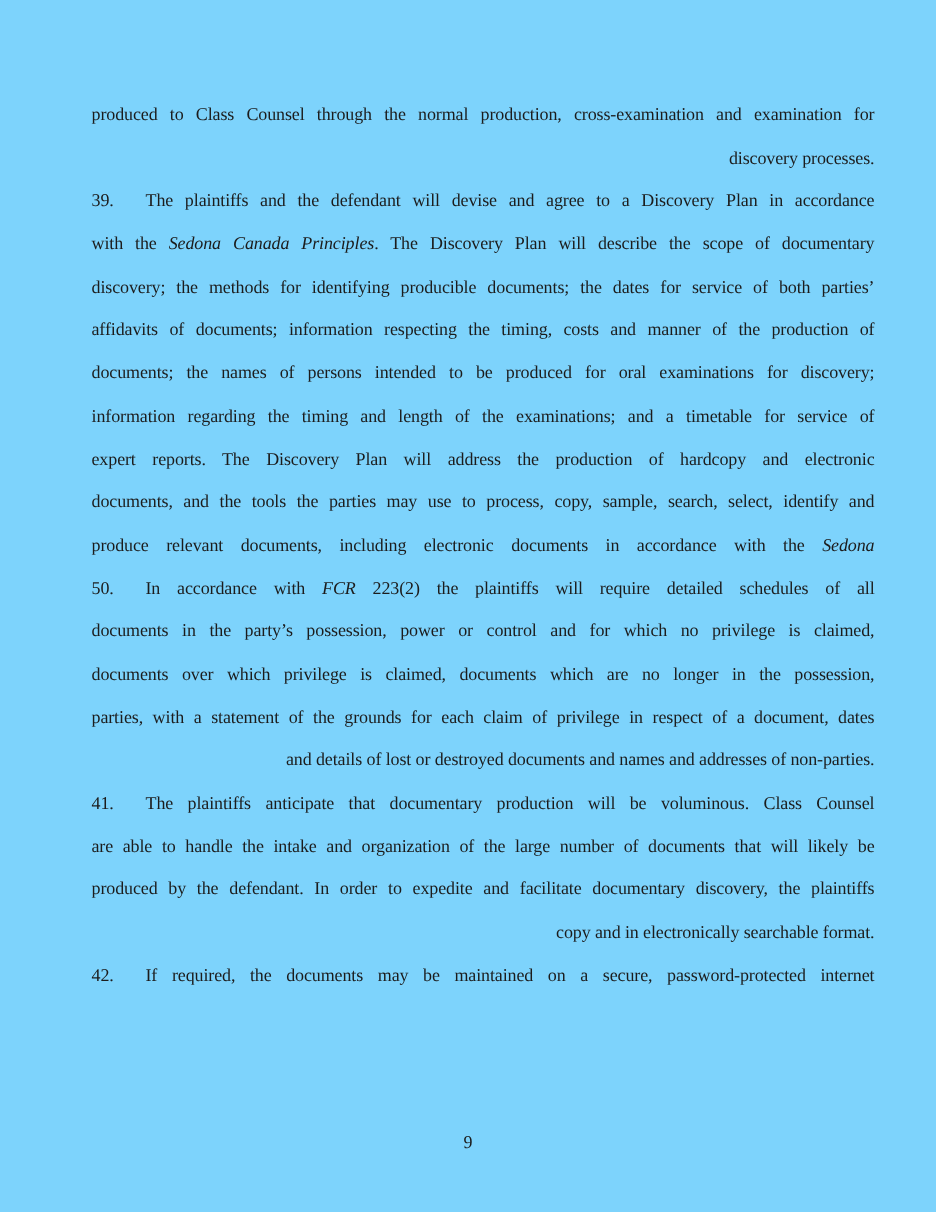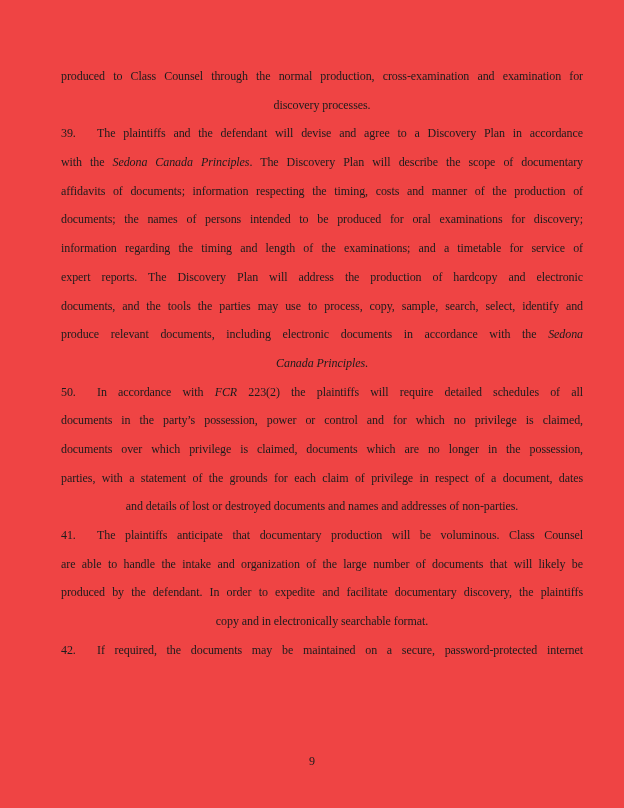--- a/index.html
+++ b/index.html
@@ -21,21 +21,21 @@
     left: 61px;
     top: 62px;
     width: 522px;
     font-size: 12px;
     letter-spacing: -0.08px;
   }
   .paragraph { margin: 0; padding: 0; }
   .line {
     height: 28.7px;
     line-height: 28.7px;
-    text-align: center;
+    text-align: right;
     white-space: normal;
     overflow: visible;
   }
   .line.just {
     text-align: justify;
     text-align-last: justify;
     text-justify: inter-word;
   }
   .pnum {
     display: inline-block;
@@ -48,36 +48,36 @@
     left: 0;
     width: 624px;
     text-align: center;
     font-size: 12px;
     line-height: 18px;
   }
 </style>
 </head>
 <body>
 
-<div class="page" style="background: #ef4444; color: rgb(28, 28, 28);">
+<div class="page" style="background: #7dd3fc; color: rgb(28, 28, 28);">
   <div class="content">
       <div class="paragraph">
         <div class="line just"><span>produced to Class Counsel through the normal production, cross-examination and examination for</span></div>
         <div class="line"><span>discovery processes.</span></div>
       </div>
       <div class="paragraph">
         <div class="line just"><span class="pnum">39.</span><span>The plaintiffs and the defendant will devise and agree to a Discovery Plan in accordance</span></div>
         <div class="line just"><span>with the </span><span class="em">Sedona Canada Principles</span><span>. The Discovery Plan will describe the scope of documentary</span></div>
+        <div class="line just"><span>discovery; the methods for identifying producible documents; the dates for service of both parties’</span></div>
         <div class="line just"><span>affidavits of documents; information respecting the timing, costs and manner of the production of</span></div>
         <div class="line just"><span>documents; the names of persons intended to be produced for oral examinations for discovery;</span></div>
         <div class="line just"><span>information regarding the timing and length of the examinations; and a timetable for service of</span></div>
         <div class="line just"><span>expert reports. The Discovery Plan will address the production of hardcopy and electronic</span></div>
         <div class="line just"><span>documents, and the tools the parties may use to process, copy, sample, search, select, identify and</span></div>
         <div class="line just"><span>produce relevant documents, including electronic documents in accordance with the </span><span class="em">Sedona</span></div>
-        <div class="line"><span class="em">Canada Principles</span><span>.</span></div>
       </div>
       <div class="paragraph">
         <div class="line just"><span class="pnum">50.</span><span>In accordance with </span><span class="em">FCR</span><span> 223(2) the plaintiffs will require detailed schedules of all</span></div>
         <div class="line just"><span>documents in the party’s possession, power or control and for which no privilege is claimed,</span></div>
         <div class="line just"><span>documents over which privilege is claimed, documents which are no longer in the possession,</span></div>
         <div class="line just"><span>parties, with a statement of the grounds for each claim of privilege in respect of a document, dates</span></div>
         <div class="line"><span>and details of lost or destroyed documents and names and addresses of non-parties.</span></div>
       </div>
       <div class="paragraph">
         <div class="line just"><span class="pnum">41.</span><span>The plaintiffs anticipate that documentary production will be voluminous. Class Counsel</span></div>

